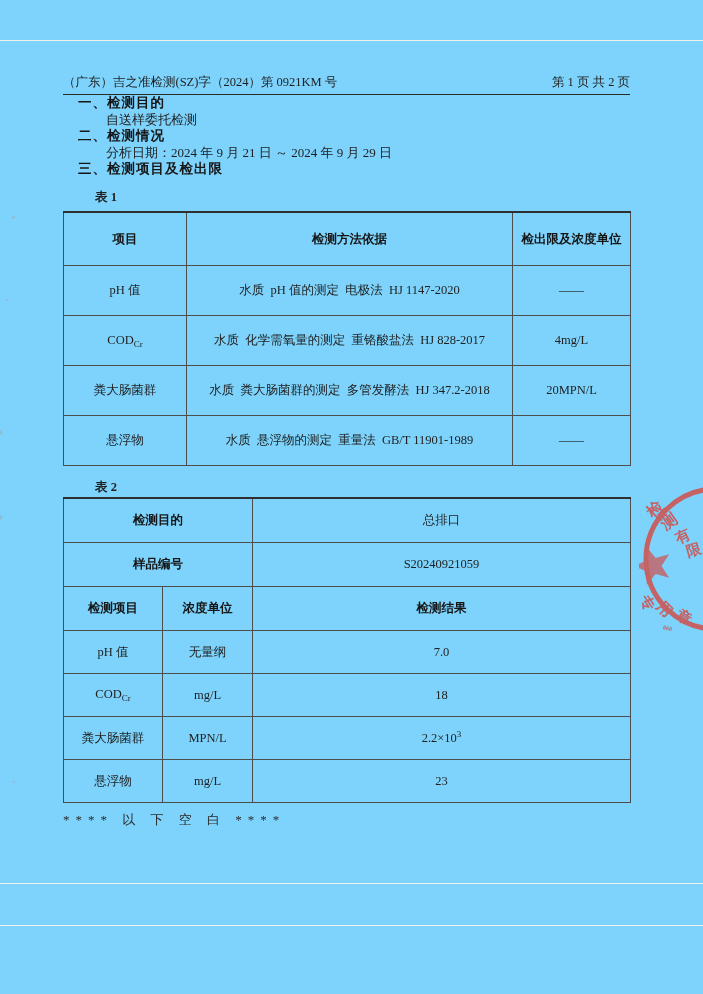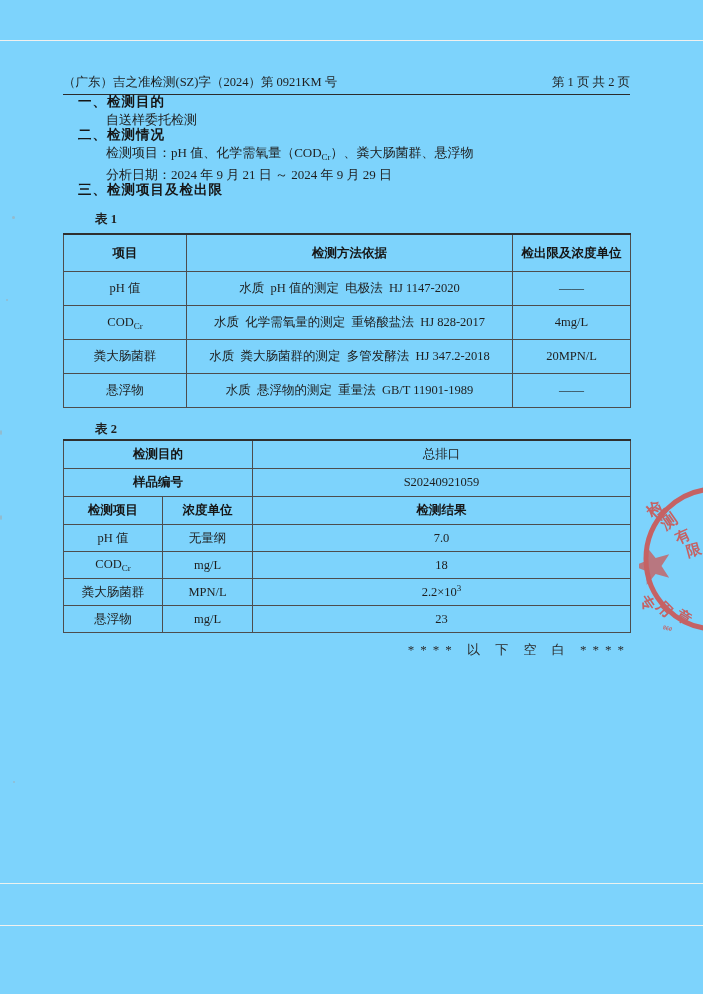--- a/index.html
+++ b/index.html
@@ -4,47 +4,47 @@
 <style>
   html,body{margin:0;padding:0;background:#ffffff;}
   .page{
     position:relative;width:703px;height:994px;background:#7dd3fc;overflow:hidden;
     font-family:"Liberation Serif","DejaVu Serif",serif;color:#1f1f1f;
   }
   .content{margin-left:63px;width:567px;}
   .doc-header{display:flex;justify-content:space-between;align-items:flex-end;
     padding-top:74px;font-size:12.5px;line-height:17px;}
   .header-rule{border-top:1.5px solid #2b2b2b;margin-top:3px;height:0;}
-  h2.section{font-family:Liberation Mono, monospace;font-size:13.5px;
+  h2.section{font-family:Liberation Serif, serif;font-size:13.5px;
     font-weight:bold;margin:0;margin-left:15px;line-height:16px;letter-spacing:1px;color:#161616;}
   .s1-title{margin-top:24px;}
   .s1-body{margin-top:13px;}
   .s2-title{margin-top:20px;}
   .items-line{margin-top:17px;}
   .sample-date{margin-top:19px;}
   .analysis-date{margin-top:21px;}
   .s3-title{margin-top:16px;}
   .s4-title{margin-top:8px;}
   p.body-text{font-size:13px;margin:0 0 0 43px;line-height:17px;}
   .table-label{margin:13px 0 0 32px;font-size:12.5px;font-weight:bold;line-height:15px;}
   .t2-label{margin-top:14px;}
   table{border-collapse:collapse;width:567px;table-layout:fixed;margin-top:6px;
     border-top:2px solid #2f2f2f;}
   .t2{margin-top:2px;}
   th,td{border:1px solid #4d4d4d;text-align:center;vertical-align:middle;
-    font-size:12.5px;padding:0 2px;font-weight:normal;white-space:pre-wrap;overflow:hidden;}
+    font-size:12.5px;padding:8px 2px;font-weight:normal;white-space:pre-wrap;overflow:hidden;}
   th,.meta-label{font-family:"Liberation Sans","DejaVu Sans",sans-serif;font-weight:bold;color:#161616;}
   .t1 th{height:36px;}
   .t1 td{height:33px;}
   .t2 th{height:27px;}
   .t2 td{height:26px;}
   .t2 .meta-row td{height:27px;}
   .sub{font-size:9px;vertical-align:-3px;letter-spacing:0;}
   .sup{font-size:9px;vertical-align:super;letter-spacing:0;}
-  .blank-note{margin-top:9px;text-align:right;font-size:13px;letter-spacing:6px;line-height:16px;color:#2a2a2a;}
+  .blank-note{margin-top:9px;text-align:left;font-size:13px;letter-spacing:6px;line-height:16px;color:#2a2a2a;}
   
   .scan-line{position:absolute;left:0;width:100%;height:1px;}
   .scan-line-1{top:40px;background:#f1f0ee;}
   .scan-line-2{top:883px;background:#ecf2ee;}
   .scan-line-3{top:925px;background:#f2f1ee;}
   .speck{position:absolute;background:#a8a8a8;border-radius:50%;opacity:.55;}
   .speck-1{left:12px;top:216px;width:3px;height:3px;}
   .speck-2{left:6px;top:299px;width:2px;height:2px;}
   .speck-3{left:0;top:430px;width:2px;height:5px;}
   .speck-4{left:0;top:515px;width:2px;height:5px;}
@@ -72,21 +72,20 @@
     <div class="doc-header">
       <span>（广东）吉之准检测(SZ)字（2024）第 0921KM 号</span>
       <span>第 1 页 共 2 页</span>
     </div>
     <div class="header-rule"></div>
 
     <h2 class="section s1-title">一、检测目的</h2>
     <p class="body-text s1-body">自送样委托检测</p>
 
     <h2 class="section s2-title">二、检测情况</h2>
-    <p class="body-text items-line"><span>检测项目：pH 值、化学需氧量（COD</span><span class="sub">Cr</span><span>）、粪大肠菌群、悬浮物</span></p>
     <p class="body-text analysis-date">分析日期：2024 年 9 月 21 日 ～ 2024 年 9 月 29 日</p>
 
     <h2 class="section s3-title">三、检测项目及检出限</h2>
     <div class="table-label">表 1</div>
 
     <table class="t1">
       <colgroup>
           <col style="width:123px">
           <col style="width:326px">
           <col style="width:118px">

